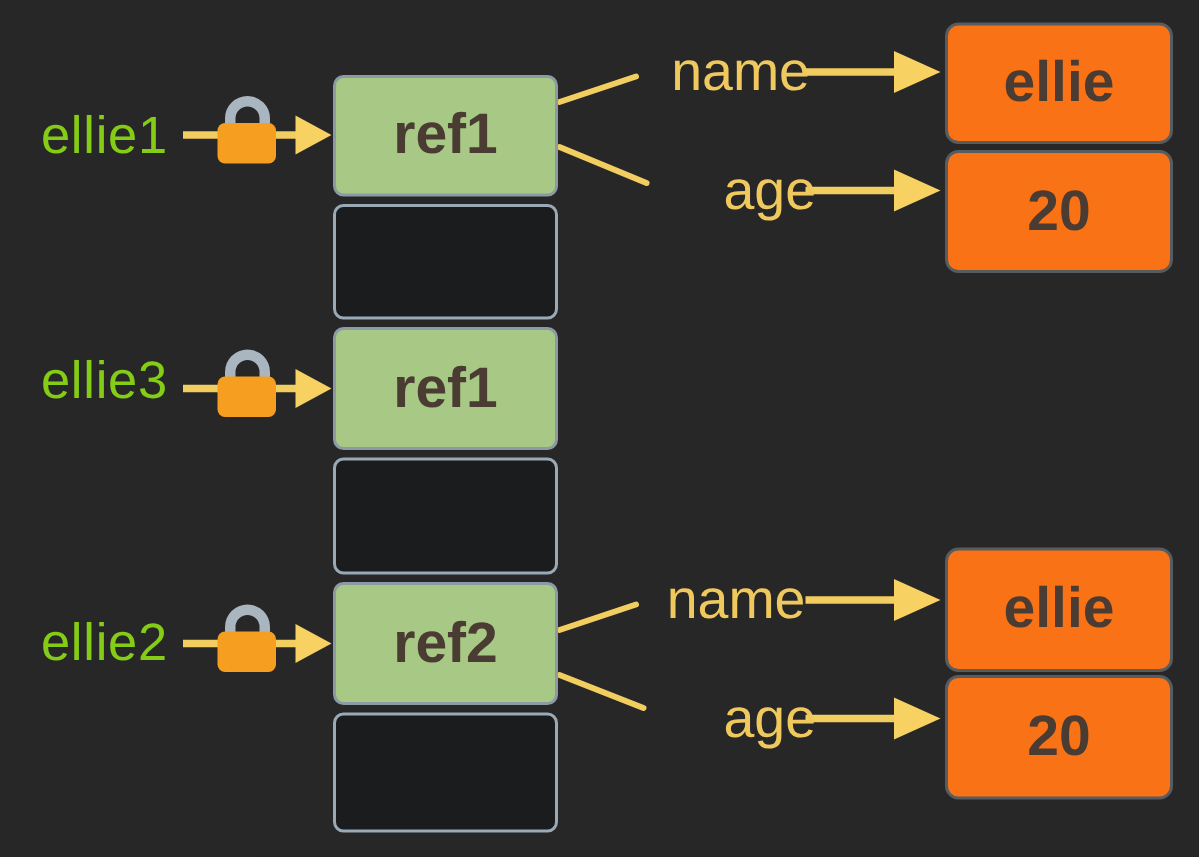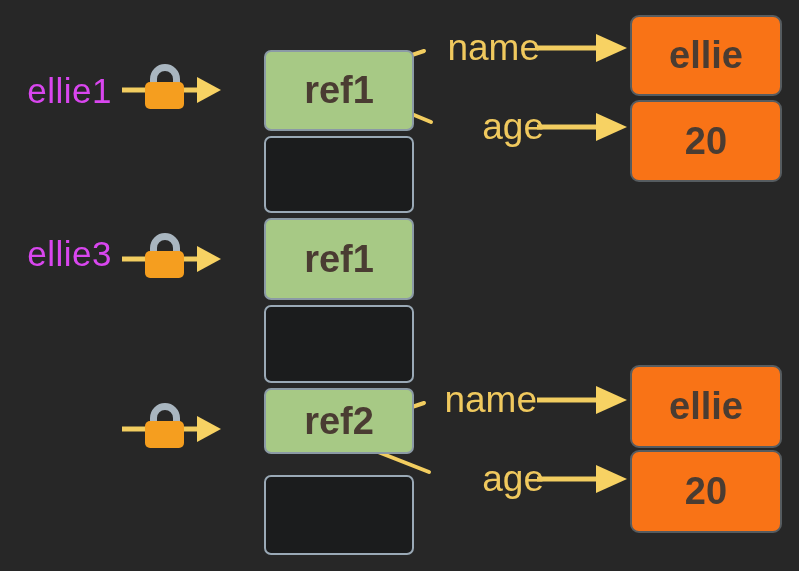--- a/index.html
+++ b/index.html
@@ -7,35 +7,35 @@
     position:relative;
     width:799px;height:571px;
     background:#272727;
     font-family:"Liberation Sans","DejaVu Sans",sans-serif;
     overflow:hidden;
   }
   .overlay{position:absolute;left:0;top:0;width:799px;height:571px;}
   .var-label{
     position:absolute;left:8px;width:104px;
     text-align:right;
-    color:#d946ef;font-size:35px;font-weight:500;line-height:42px;
+    color:#84cc16;font-size:35px;font-weight:500;line-height:42px;
     letter-spacing:0.5px;
   }
   .prop-label{
     position:absolute;
     text-align:right;
     color:#f0c95e;font-size:37px;font-weight:500;line-height:42px;
   }
   .cell{
     position:absolute;left:222px;width:150px;
     box-sizing:border-box;
     border:2px solid #9aa9b6;border-radius:7px;
     background:#1b1c1d;
     display:flex;align-items:center;justify-content:center;
-    color:#4a3c32;font-size:38px;font-weight:600;margin-left:42px;
+    color:#4a3c32;font-size:38px;font-weight:600;
   }
   .cell.filled{
     background:#a7c985;
     border-color:#8b9aa5;
   }
   .objbox{
     position:absolute;left:630px;width:152px;
     box-sizing:border-box;
     border:2px solid #565c60;border-radius:9px;
     background:#f97316;
@@ -91,26 +91,27 @@
       <polygon points="596,386 627,400 596,414" fill="#f7d263"></polygon>
     </g>
     <g>
       <line x1="537" y1="479" x2="600" y2="479" stroke="#f2cd60" stroke-width="5"></line>
       <polygon points="596,465 627,479 596,493" fill="#f7d263"></polygon>
     </g>
   </svg>
 
   <div class="var-label" style="top:70px">ellie1</div>
   <div class="var-label" style="top:233px">ellie3</div>
+  <div class="var-label" style="top:408px">ellie2</div>
 
   <div class="cell filled" style="top:50px;height:81px">ref1</div>
   <div class="cell" style="top:136px;height:77px"></div>
   <div class="cell filled" style="top:218px;height:82px">ref1</div>
   <div class="cell" style="top:305px;height:78px"></div>
-  <div class="cell filled" style="top:388px;height:66px">ref2</div>
+  <div class="cell filled" style="top:388px;height:82px">ref2</div>
   <div class="cell" style="top:475px;height:80px"></div>
 
   <div class="prop-label" style="left:420px;top:27px;width:120px">name</div>
   <div class="prop-label" style="left:432px;top:106px;width:112px">age</div>
   <div class="prop-label" style="left:417px;top:379px;width:120px">name</div>
   <div class="prop-label" style="left:432px;top:458px;width:112px">age</div>
 
   <div class="objbox" style="top:15px;height:81px">ellie</div>
   <div class="objbox" style="top:100px;height:82px">20</div>
 

